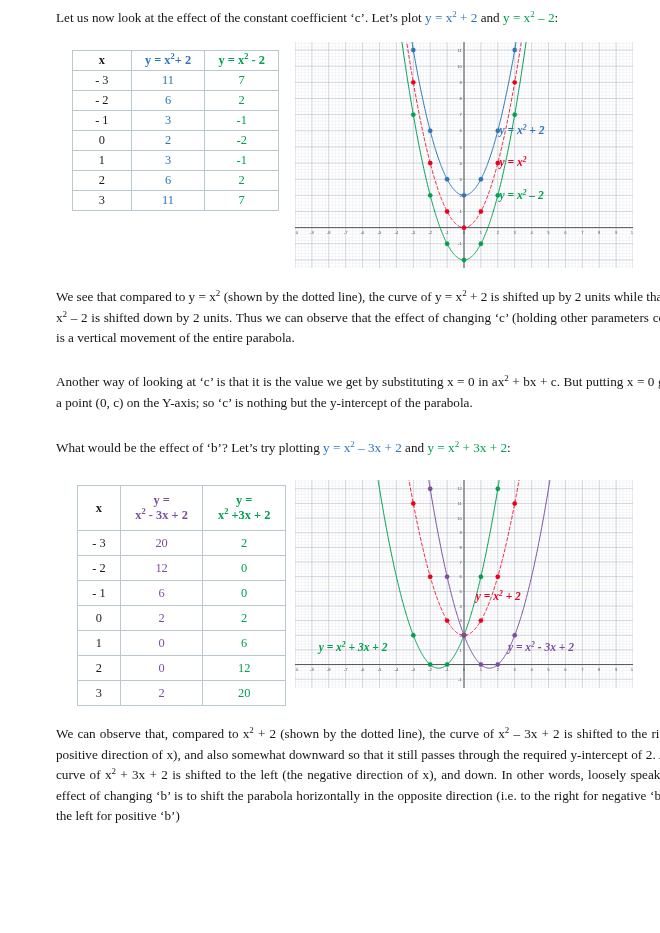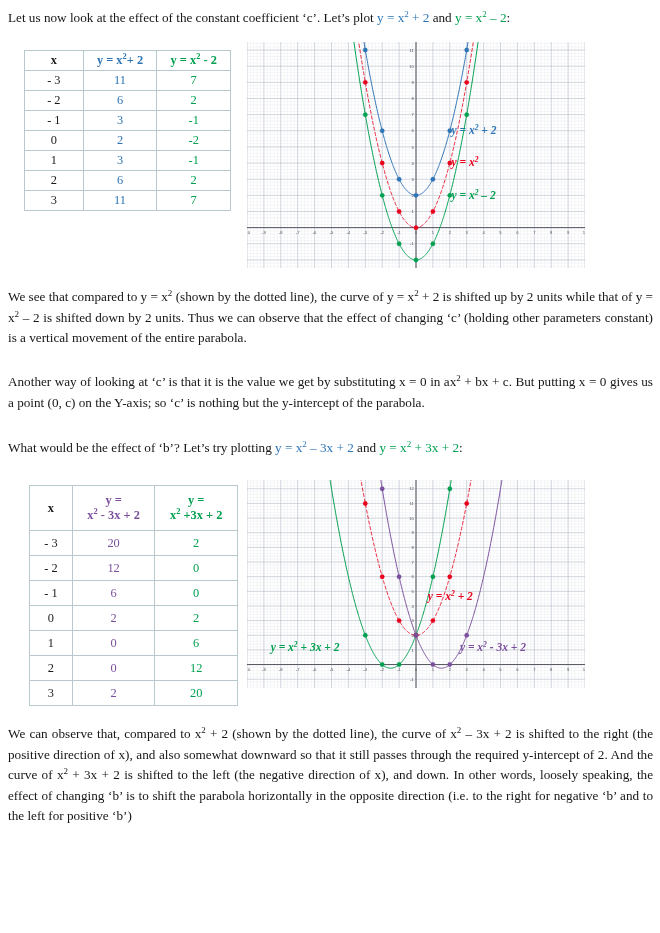--- a/index.html
+++ b/index.html
@@ -1,21 +1,21 @@
 <!DOCTYPE html>
 <html><head>
 <meta charset="utf-8">
 <style>
   html,body{margin:0;padding:0;background:#ffffff;}
   body{
     width:660px;height:933px;position:relative;overflow:hidden;
     font-family:"Liberation Serif","DejaVu Serif",serif;
     color:#1a1a1a;
   }
-  .page{position:absolute;inset:0;padding:0;}
+  .page{position:absolute;inset:0;padding:0;margin-left:48px;}
   p.para{
     position:absolute;
     font-size:13.2px;
     line-height:20.5px;
     text-align:justify;
     margin:0;
     color:#151515;
   }
   .blue{color:#2e75b6;}
   .green{color:#00a050;}

